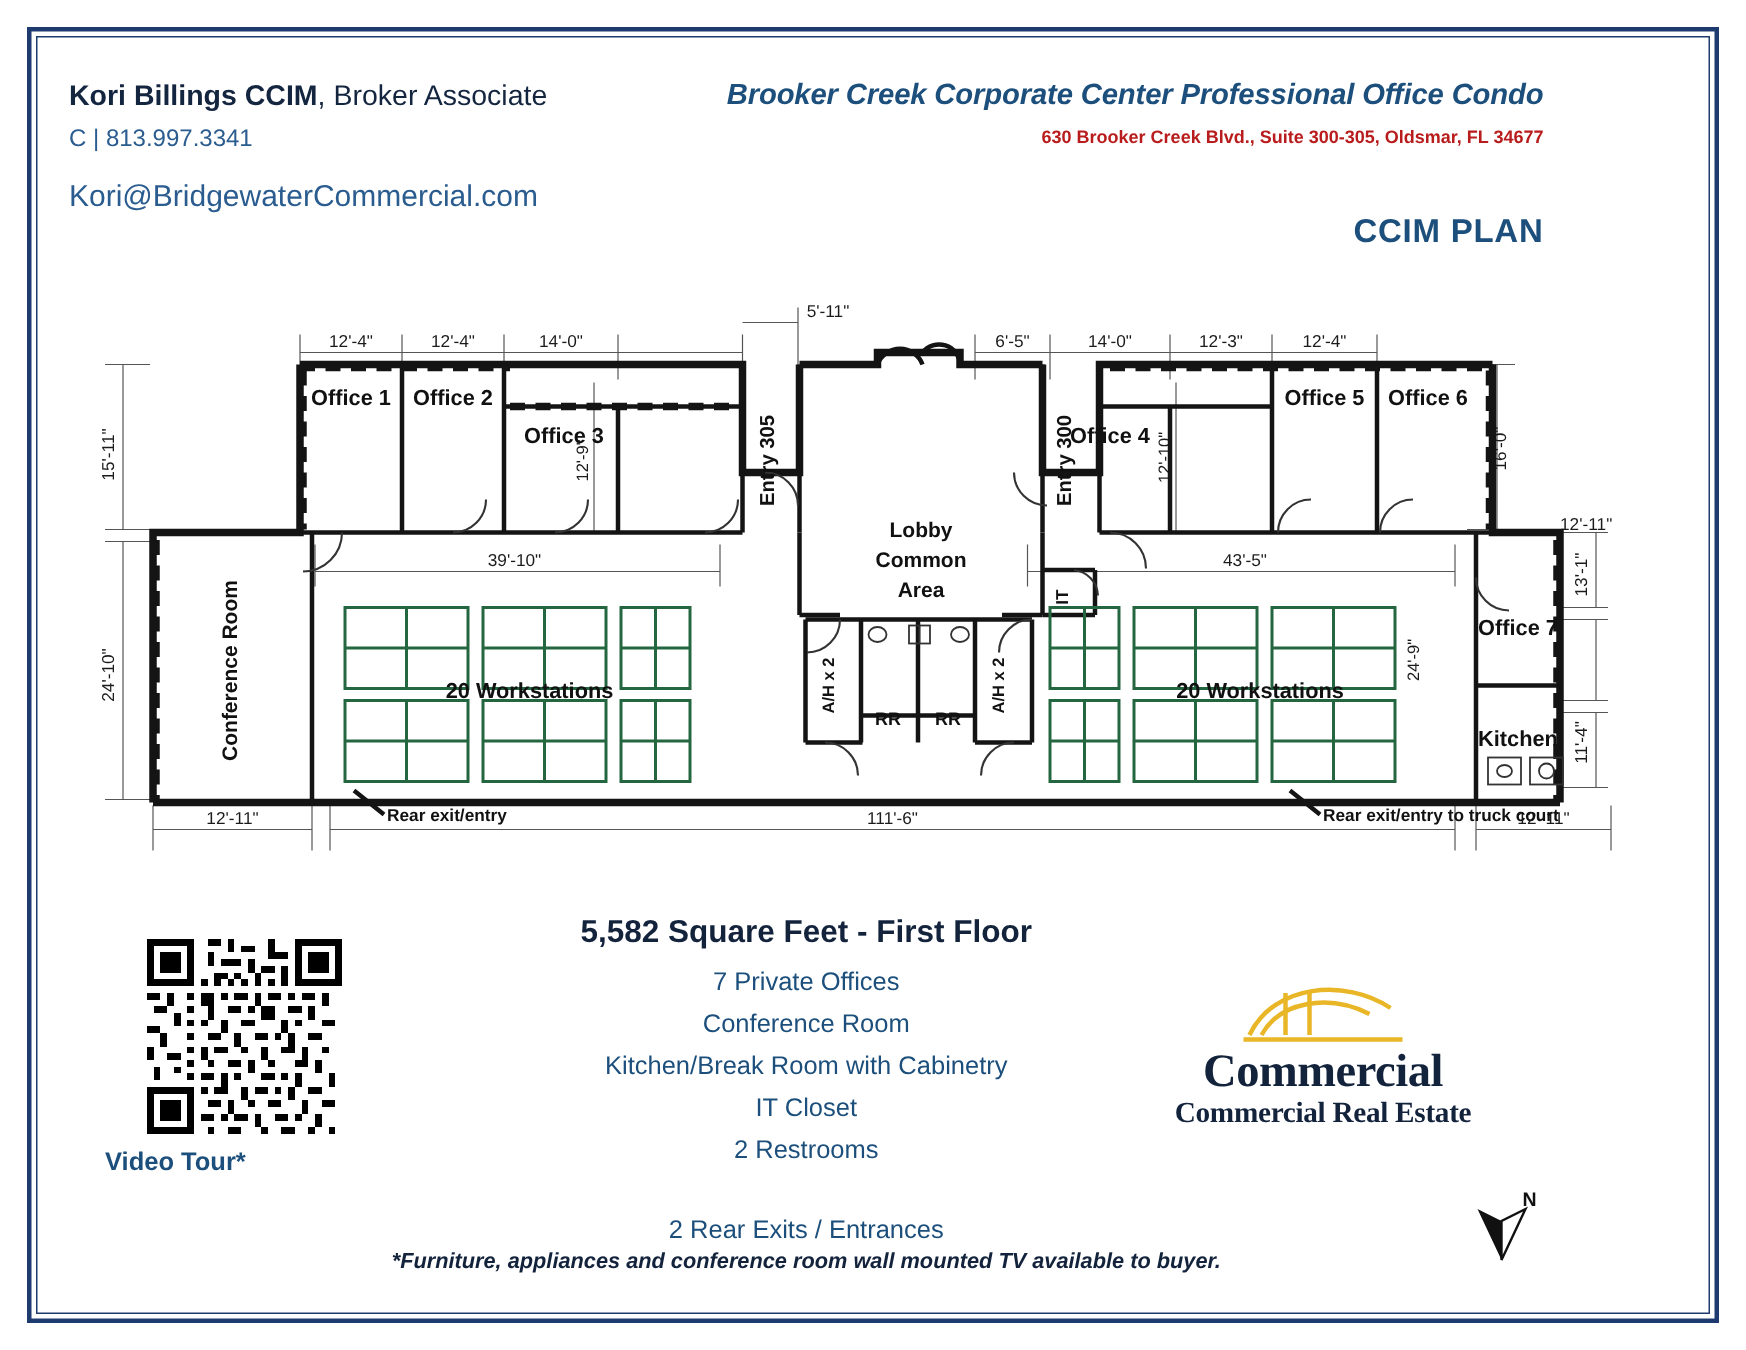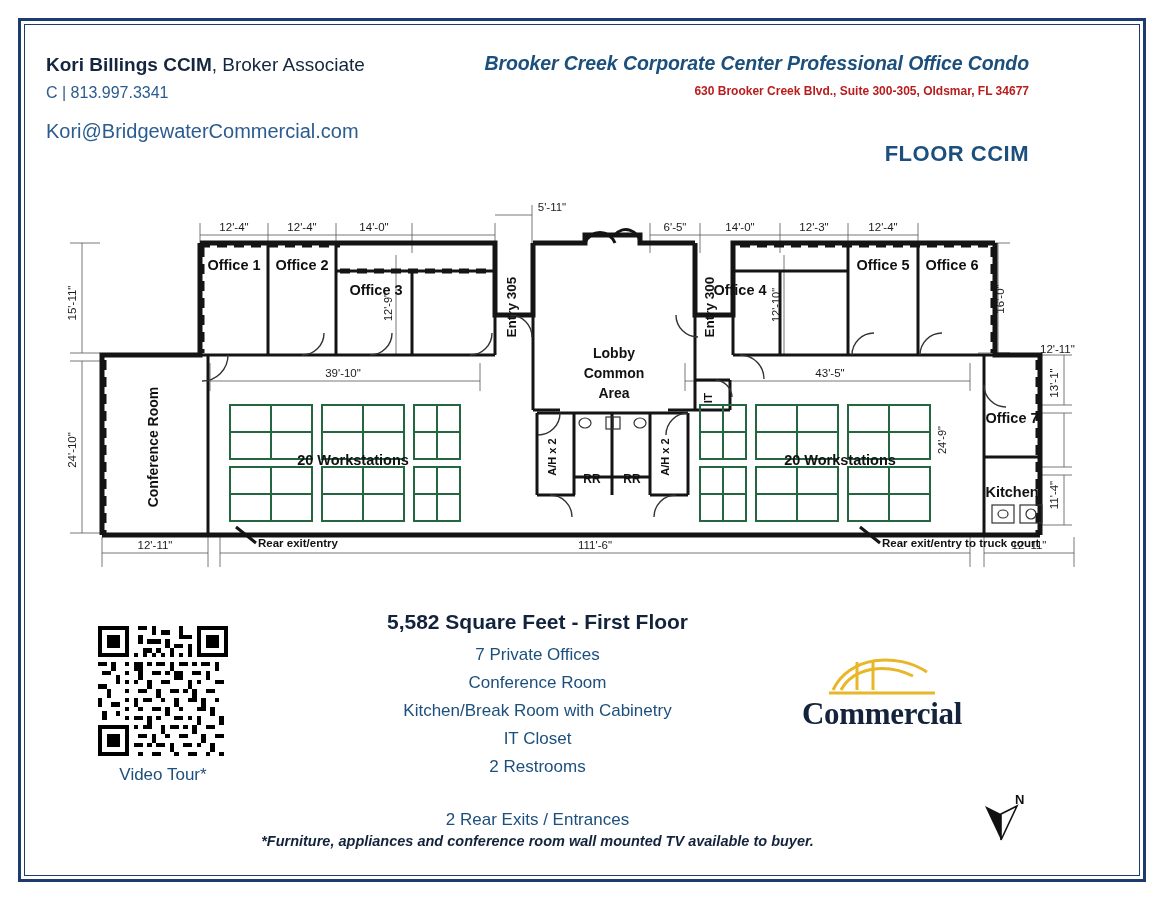--- a/index.html
+++ b/index.html
@@ -144,23 +144,22 @@
     left: 98px;
     top: 626px;
     width: 130px;
     height: 130px;
   }
   .video-tour {
     position: absolute;
     left: 70px;
     top: 765px;
     width: 186px;
-    text-align: center;
     font-size: 17px;
-    font-weight: normal;
+    font-weight: bold;
     color: #1c4f7c;
   }
 
   
   .logo-wrap {
     position: absolute;
     right: 58px;
     top: 650px;
     width: 270px;
     text-align: center;
@@ -196,21 +195,21 @@
   <div class="outer-border"></div>
   <div class="inner-border"></div>
 
   <div class="agent-name">
     <b>Kori Billings CCIM</b><span>, Broker Associate</span>
   </div>
   <div class="agent-phone">C | 813.997.3341</div>
   <div class="agent-email">Kori@BridgewaterCommercial.com</div>
   <div class="prop-title">Brooker Creek Corporate Center Professional Office Condo</div>
   <div class="prop-address">630 Brooker Creek Blvd., Suite 300-305, Oldsmar, FL 34677</div>
-  <div class="floorplan-label">FLOOR CCIM</div>
+  <div class="floorplan-label">CCIM PLAN</div>
 
   <div id="plan">
     <svg width="1080" height="400" viewBox="0 0 1080 400" xmlns="http://www.w3.org/2000/svg">
       <g fill="none" stroke="#444" stroke-width="0.8" font-family="Liberation Sans, sans-serif">
 
         <g stroke="#555">
           <line x1="160" y1="28" x2="160" y2="58"></line>
           <line x1="228" y1="28" x2="228" y2="58"></line>
           <line x1="296" y1="28" x2="296" y2="58"></line>
           <line x1="372" y1="28" x2="372" y2="58"></line>
@@ -648,20 +647,21 @@
     <svg width="110" height="46" viewBox="0 0 110 46" style="display:block;margin:0 auto 2px auto;">
       <g stroke="#e8b626" stroke-width="3" fill="none">
         <path d="M6 40 C 22 6, 70 2, 100 22"></path>
         <path d="M14 40 C 26 18, 58 12, 86 26"></path>
         <line x1="30" y1="12" x2="30" y2="40"></line>
         <line x1="46" y1="10" x2="46" y2="40"></line>
       </g>
       <line x1="2" y1="43" x2="108" y2="43" stroke="#e8b626" stroke-width="3"></line>
     </svg>
     <div class="logo-name">Commercial</div>
+    <div class="logo-sub">Commercial Real Estate</div>
   </div>
 
   <div class="north-wrap">
     <svg width="60" height="60" viewBox="0 0 60 60">
       <polygon points="14,16 30,50 30,24" fill="#111111"></polygon>
       <polygon points="46,16 30,50 30,24" fill="#ffffff" stroke="#111111" stroke-width="1.6"></polygon>
       <text x="44" y="14" font-family="Liberation Sans, sans-serif" font-size="13" font-weight="bold" fill="#111111">N</text>
     </svg>
   </div>
 </div>

